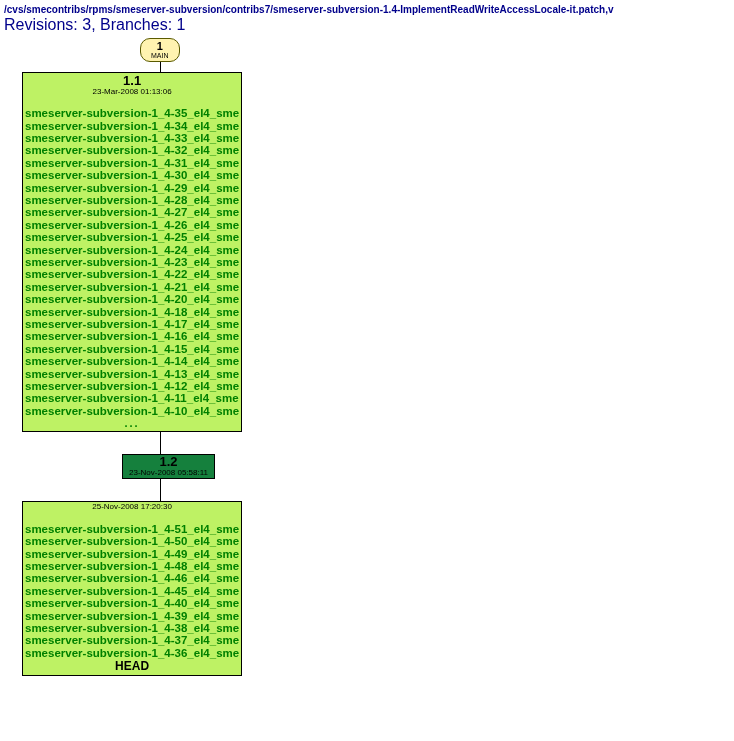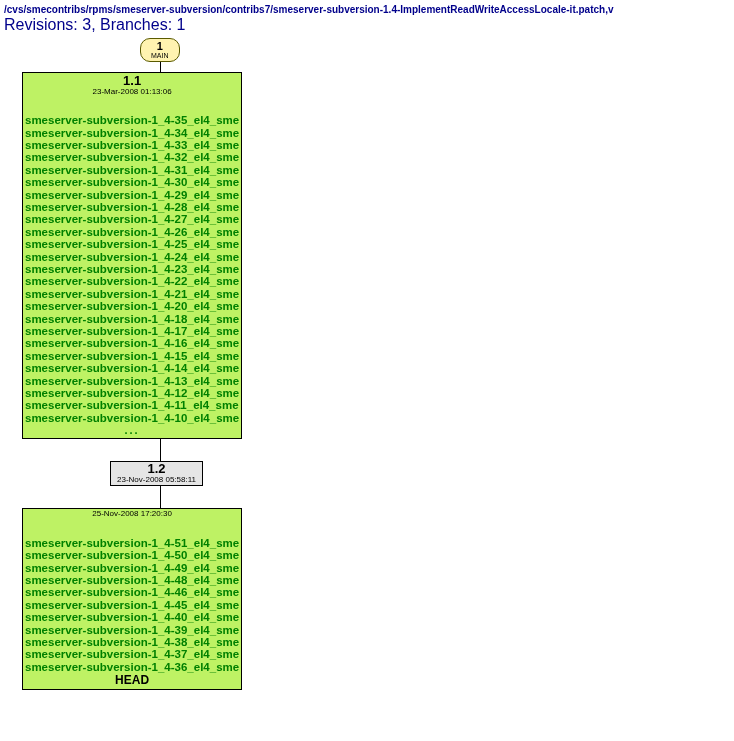--- a/index.html
+++ b/index.html
@@ -66,36 +66,37 @@
     margin-left: 156px;
   }
   
   .revbox {
     border: 1px solid #000;
     background: #bef264;
     padding: 1px 2px 2px 2px;
     box-sizing: border-box;
   }
   .revbox.small {
-    background: #e5e5e5;
+    background: #15803d;
+    margin-left: 12px;
   }
   .revhead {
     text-align: center;
     line-height: 1.05;
   }
   .revhead .rev {
     font-weight: bold;
     font-size: 13px;
   }
   .revhead .date {
     font-size: 8px;
     color: #000;
   }
   .taglist {
-    margin-top: 18px;
+    margin-top: 11px;
   }
   .tag {
     color: #008000;
     font-weight: bold;
     font-size: 11.5px;
     line-height: 1.08;
     white-space: nowrap;
   }
   .ellipsis {
     text-align: center;

